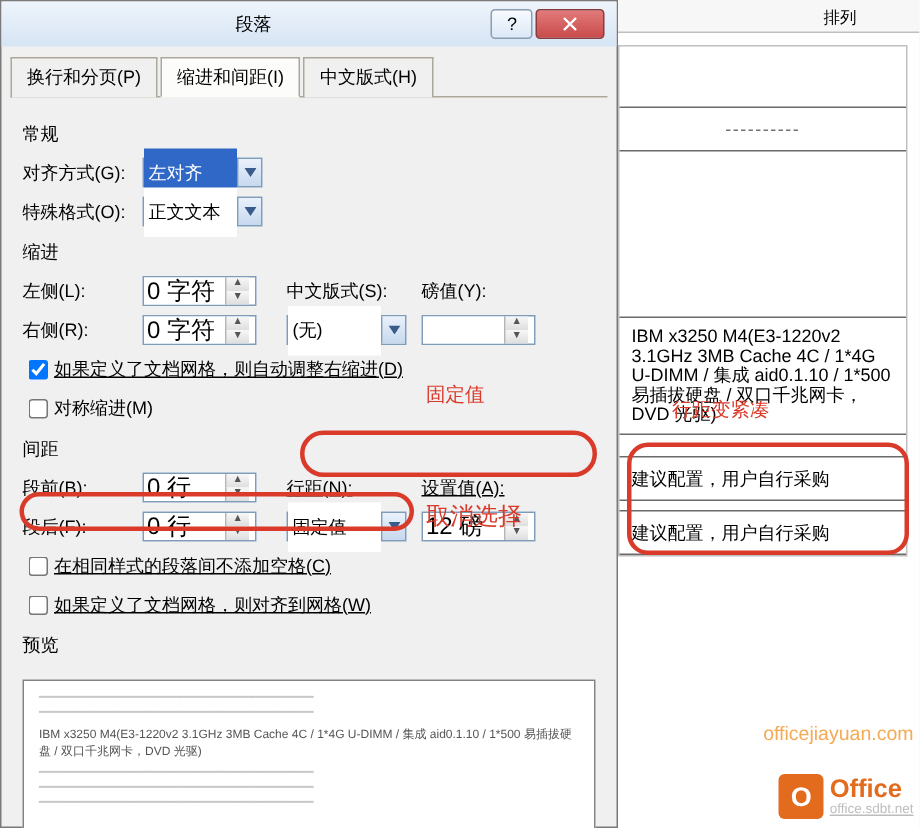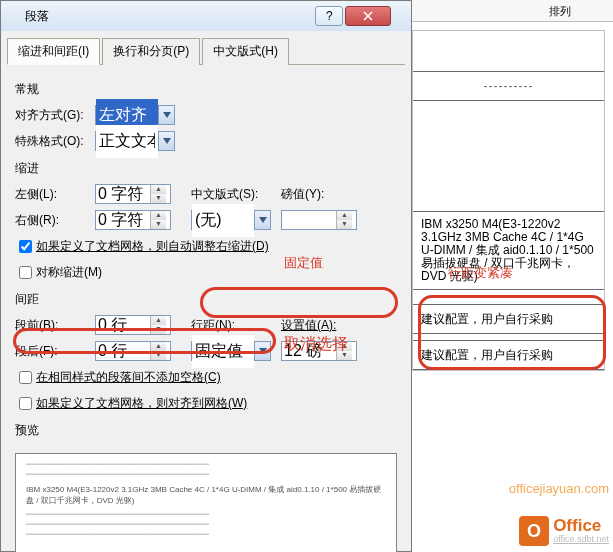--- a/index.html
+++ b/index.html
@@ -1,36 +1,36 @@
 <!DOCTYPE html>
 <html><head>
 <meta charset="utf-8">
 <style>
 *{box-sizing:border-box;margin:0;padding:0;font-family:"Microsoft YaHei",SimSun,sans-serif;font-size:12px;}
 body{background:#fff;width:613px;height:552px;overflow:hidden;position:relative;}
 .dialog{position:absolute;left:0;top:0;width:412px;height:552px;background:#f0f0f0;border:1px solid #7a7a7a;box-shadow:2px 2px 8px rgba(0,0,0,.3);}
-.titlebar{height:30px;background:linear-gradient(#eef4fb,#d6e4f4);display:flex;align-items:center;padding:0 20px;}
+.titlebar{height:30px;background:linear-gradient(#eef4fb,#d6e4f4);display:flex;align-items:center;padding:0 8px;text-align:center;}
 .titlebar .title{flex:1;padding-left:4px;}
 .wbtn{width:28px;height:20px;border:1px solid #8a9db5;background:linear-gradient(#f7fbff,#dce8f6);margin-left:2px;display:flex;align-items:center;justify-content:center;border-radius:3px;}
 .wbtn.close{width:46px;background:linear-gradient(#e27a7a,#c94b4b);color:#fff;border-color:#8a3a3a;}
 .wbtn svg{width:10px;height:10px;}
 .tabs{display:flex;border-bottom:1px solid #aca899;margin:6px 6px 0 6px;}
 .tab{padding:4px 10px;border:1px solid #aca899;border-bottom:none;background:#f0f0f0;margin-right:2px;position:relative;top:1px;}
 .tab.active{background:#fcfcfa;border-bottom:1px solid #fcfcfa;}
 .panel{padding:8px 14px 4px 14px;}
 .section-title{margin:8px 0 6px 0;}
 .row{display:flex;align-items:center;margin:4px 0;min-height:22px;}
 .row label.lbl{width:80px;}
 .row label.lbl2{width:70px;}
 .spinbox{display:flex;align-items:center;width:76px;height:20px;border:1px solid #7f9db9;background:#fff;}
 .spinbox input{border:none;width:54px;height:18px;padding:0 2px;font-size:16px;outline:none;}
 .spinbox .spbtns{width:16px;height:18px;display:flex;flex-direction:column;}
 .spinbox .spbtns div{flex:1;background:linear-gradient(#f7f7f7,#dedede);border-left:1px solid #b5b5b5;font-size:7px;line-height:8px;text-align:center;color:#555;}
 .combo{display:flex;align-items:center;height:20px;border:1px solid #7f9db9;background:#fff;}
-.combo input{border:none;height:33px;padding:0 3px;font-size:16px;outline:none;}
+.combo input{border:none;height:33px;padding:0 3px;font-size:12px;outline:none;}
 .combo.w86 input{width:62px;}
 .combo .dd{width:16px;height:18px;background:linear-gradient(#eaf1fb,#c7d8ef);border-left:1px solid #7f9db9;display:flex;align-items:center;justify-content:center;}
 .combo .dd svg{width:8px;height:6px;}
 .sel{background:#3068c8;color:#fff;}
 .chk{display:flex;align-items:center;margin-left:4px;}
 .chk input{margin-right:4px;}
 .redbox1{position:absolute;border:3px solid #d93a2a;border-radius:18px;left:200px;top:287px;width:198px;height:31px;pointer-events:none;}
 .redbox2{position:absolute;border:3px solid #d93a2a;border-radius:18px;left:13px;top:328px;width:263px;height:26px;pointer-events:none;}
 .redann1{position:absolute;left:284px;top:254px;color:#d93a2a;font-size:13px;}
 .redann2{position:absolute;left:284px;top:334px;color:#d93a2a;font-size:16px;}
@@ -69,22 +69,22 @@
       </div>
     <div class="wbtn close">
         <svg viewBox="0 0 10 10">
           <line x1="1" y1="1" x2="9" y2="9" stroke="#fff" stroke-width="1.6"></line>
           <line x1="9" y1="1" x2="1" y2="9" stroke="#fff" stroke-width="1.6"></line>
         </svg>
       </div>
   </div>
 
   <div class="tabs">
+    <div class="tab">换行和分页(P)</div>
     <div class="tab active">缩进和间距(I)</div>
-    <div class="tab">换行和分页(P)</div>
     <div class="tab">中文版式(H)</div>
   </div>
 
   <div class="panel">
 
     <div class="section-title">常规</div>
     <div class="row">
       <label class="lbl">对齐方式(G):</label>
       <div class="combo w86">
         <input class="sel" value="左对齐" style="">

